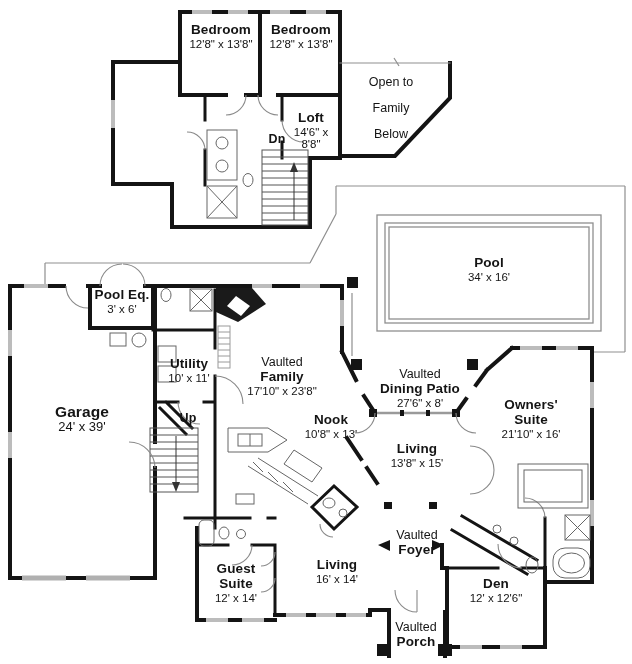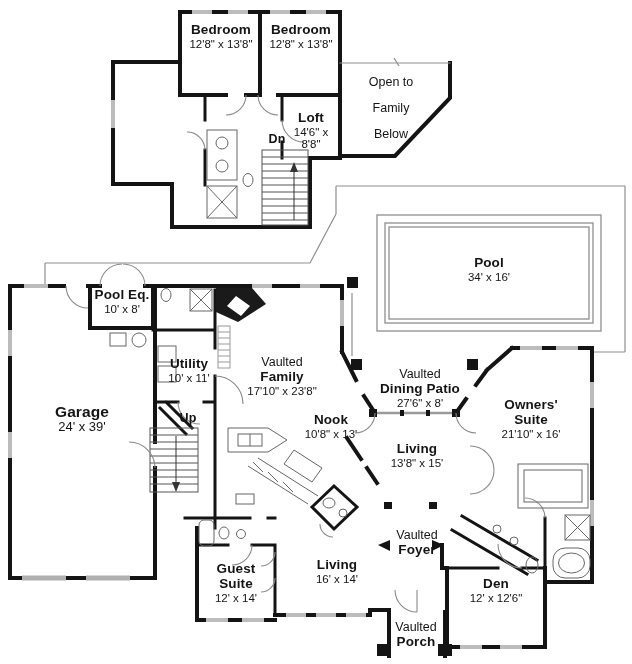--- a/index.html
+++ b/index.html
@@ -229,21 +229,21 @@
     <span class="pre">Below</span>
   </div>
 
   <div class="lbl" style="left:489px;top:270px">
     <span class="nm">Pool</span>
     <span class="dim">34' x 16'</span>
   </div>
 
   <div class="lbl" style="left:122px;top:302px">
     <span class="nm">Pool Eq.</span>
-    <span class="dim">10' x 8'</span>
+    <span class="dim">3' x 6'</span>
   </div>
 
   <div class="lbl" style="left:189px;top:371px">
     <span class="nm">Utility</span>
     <span class="dim">10' x 11'</span>
   </div>
 
   <div class="lbl" style="left:82px;top:419px">
     <span class="nm nm-lg">Garage</span>
     <span class="dim" style="font-size:13px">24' x 39'</span>

